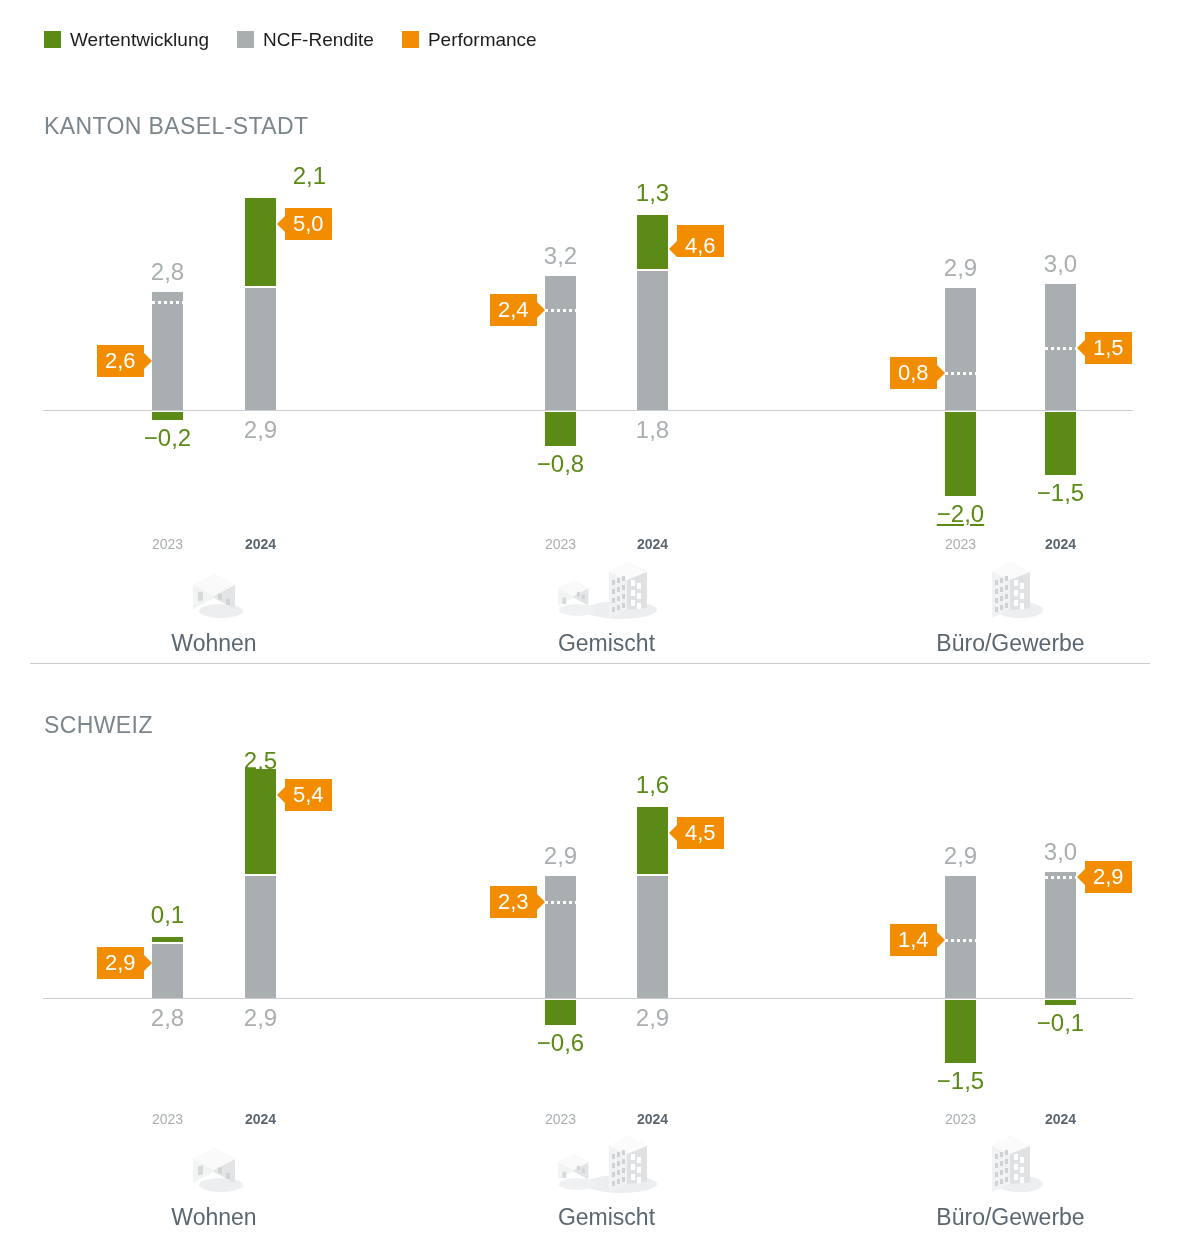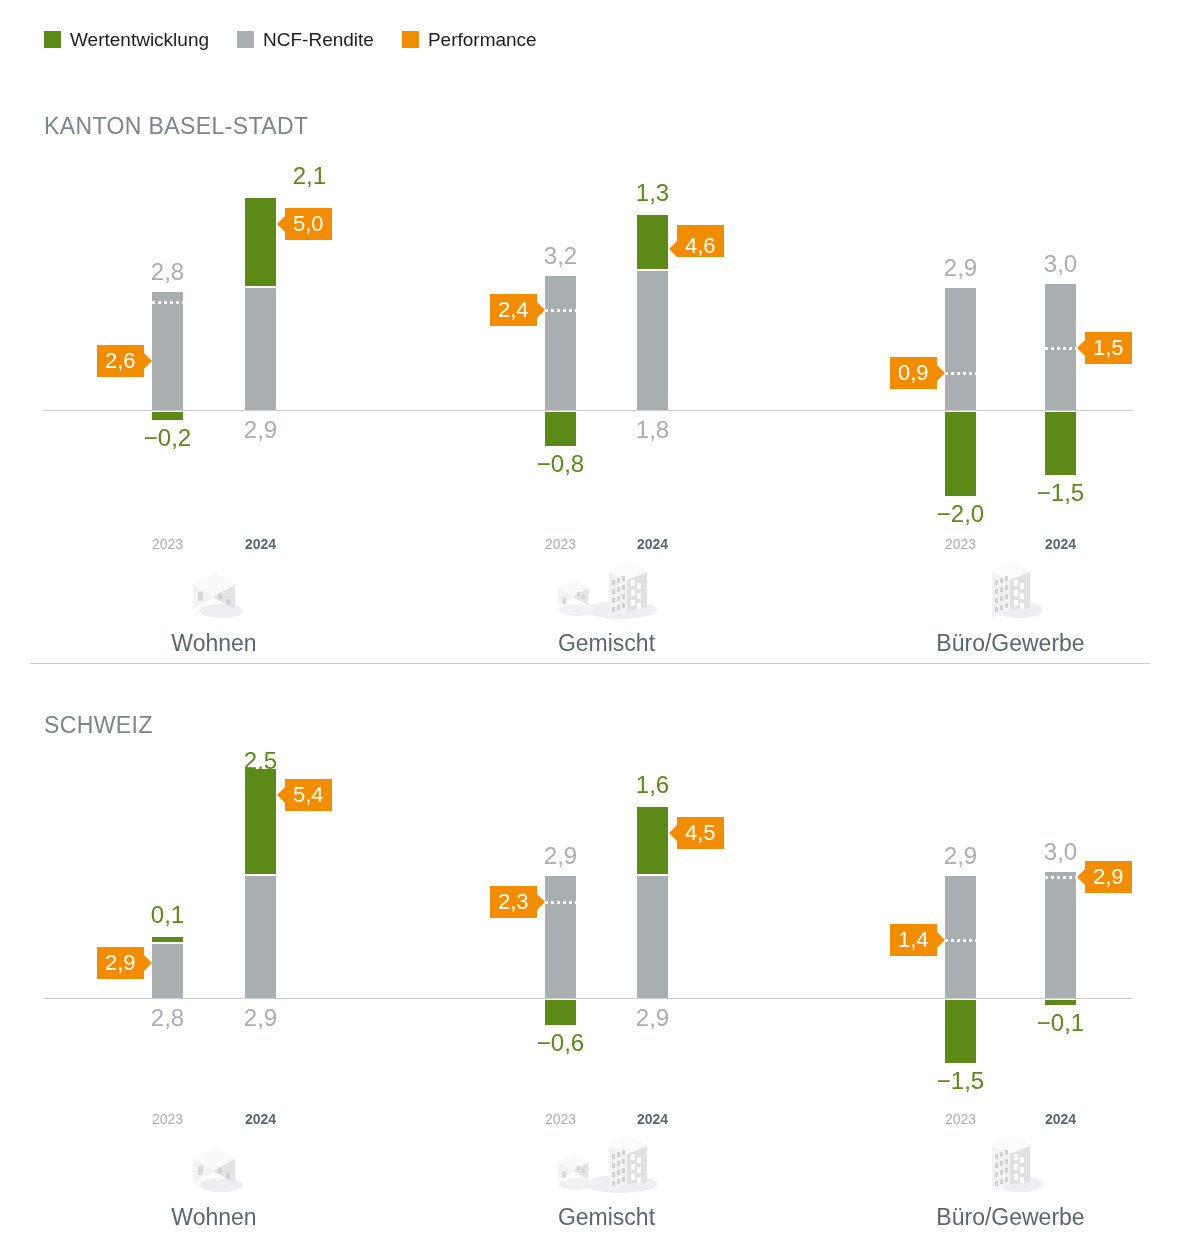--- a/index.html
+++ b/index.html
@@ -197,25 +197,25 @@
       </g>
     </g>
   </svg>
           </div>
           <div class="cat-label">Gemischt</div>
         </div>
         <div class="seg-gray" style="left: 945px; top: 288.2px; height: 121.8px;"></div>
         <div class="seg-green" style="left: 945px; top: 412px; height: 84px;"></div>
         <div class="perf-dots" style="left: 945px; top: 372.2px;"></div>
         <div class="callout right" style="top: 357.2px; left: 890px;">
-          <span>0,9</span>
+          <span>0,8</span>
           <span class="tip"></span>
         </div>
         <div class="vlabel gray" style="left: 900.5px; top: 256.2px;">2,9</div>
-        <div class="vlabel green" style="left: 900.5px; top: 502px;">−2,0</div>
+        <div class="vlabel green" style="left: 900.5px; top: 502px; text-decoration: underline;">−2,0</div>
         <div class="ylabel y2023" style="left: 900.5px; top: 521px;">2023</div>
         <div class="seg-gray" style="left: 1045px; top: 284px; height: 126px;"></div>
         <div class="seg-green" style="left: 1045px; top: 412px; height: 63px;"></div>
         <div class="perf-dots" style="left: 1045px; top: 347px;"></div>
         <div class="callout left" style="top: 332px; left: 1085px;">
           <span>1,5</span>
           <span class="tip"></span>
         </div>
         <div class="vlabel gray" style="left: 1000.5px; top: 252px;">3,0</div>
         <div class="vlabel green" style="left: 1000.5px; top: 481px;">−1,5</div>

